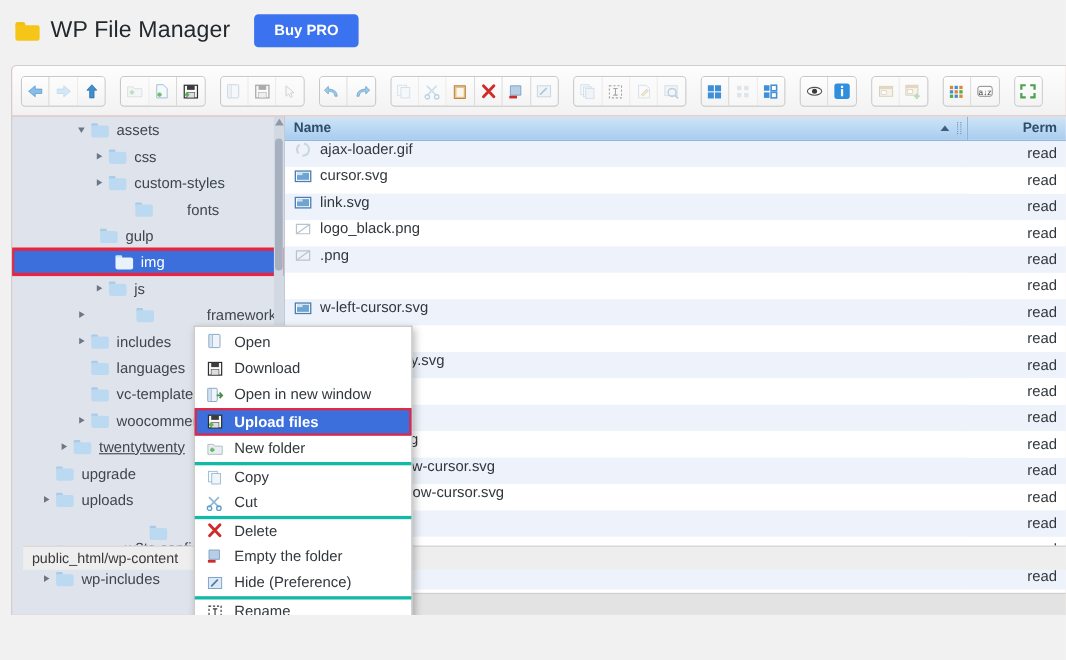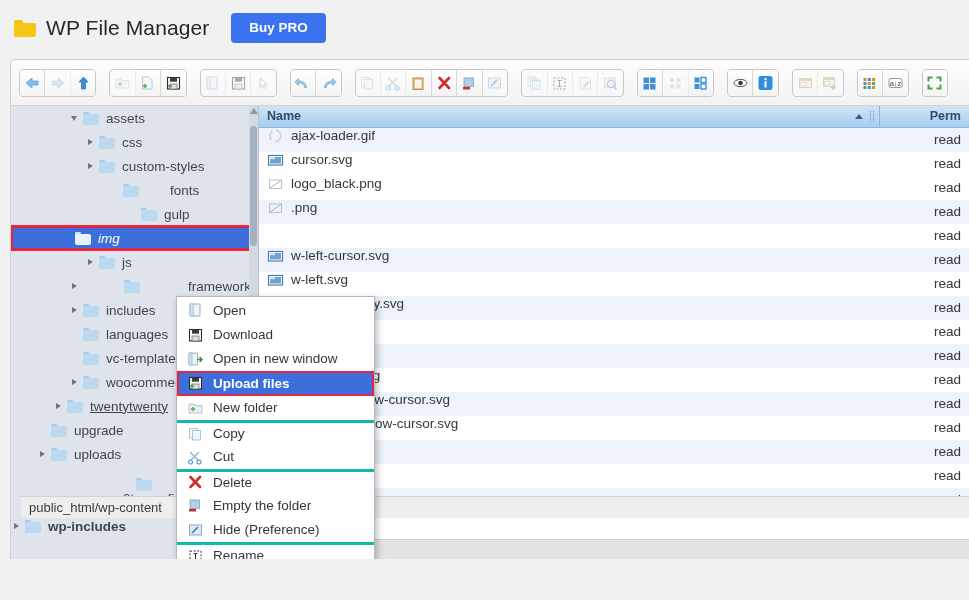--- a/index.html
+++ b/index.html
@@ -506,29 +506,29 @@
             <span>custom-styles</span>
           </div>
           <div class="tree-row" style="padding-left: 74px; gap: 24px;">
             <span class="arr"></span>
             <span class="fico">
               <span class="t"></span>
               <span class="b"></span>
             </span>
             <span>fonts</span>
           </div>
-          <div class="tree-row" style="padding-left: 116px;">
+          <div class="tree-row" style="padding-left: 66px;">
             <span class="arr"></span>
             <span class="fico">
               <span class="t"></span>
               <span class="b"></span>
             </span>
             <span>gulp</span>
           </div>
-          <div class="tree-row sel marked" style="padding-left: 50px; font-style: italic;">
+          <div class="tree-row sel marked" style="padding-left: 80px;">
             <span class="arr"></span>
             <span class="fico">
               <span class="t"></span>
               <span class="b"></span>
             </span>
             <span>img</span>
           </div>
           <div class="tree-row" style="padding-left: 74px;">
             <span class="arr right"></span>
             <span class="fico">
@@ -610,21 +610,21 @@
             <span>w3tc-config</span>
           </div>
           <div class="tree-row" style="padding-left: 26px;">
             <span class="arr"></span>
             <span class="fico">
               <span class="t"></span>
               <span class="b"></span>
             </span>
             <span>wflogs</span>
           </div>
-          <div class="tree-row" style=" font-weight: bold;">
+          <div class="tree-row" style="padding-left: 26px;">
             <span class="arr right"></span>
             <span class="fico">
               <span class="t"></span>
               <span class="b"></span>
             </span>
             <span>wp-includes</span>
           </div>
         </div>
       <div id="nav-scrollbar">
         <div class="up-arrow"></div>
@@ -662,20 +662,31 @@
               <td class="nm">
                 <span class="ficon"><svg width="17" height="16" viewBox="0 0 17 16">
                     <rect x="1.5" y="3.5" width="14" height="9.5" fill="#fff" stroke="#4d7fae" stroke-width="1.2"></rect>
                     <rect x="3" y="5" width="11" height="6.5" fill="#6ea4d2"></rect>
                     <rect x="3" y="5" width="5" height="2.2" fill="#cfe2f2"></rect>
                   </svg></span>
                 <span>cursor.svg</span>
               </td>
               <td class="perm">read</td>
             </tr>
+            <tr class="odd">
+              <td class="nm">
+                <span class="ficon"><svg width="17" height="16" viewBox="0 0 17 16">
+                    <rect x="1.5" y="3.5" width="14" height="9.5" fill="#fff" stroke="#4d7fae" stroke-width="1.2"></rect>
+                    <rect x="3" y="5" width="11" height="6.5" fill="#6ea4d2"></rect>
+                    <rect x="3" y="5" width="5" height="2.2" fill="#cfe2f2"></rect>
+                  </svg></span>
+                <span>link.svg</span>
+              </td>
+              <td class="perm">read</td>
+            </tr>
             <tr class="even">
               <td class="nm">
                 <span class="ficon"><svg width="17" height="16" viewBox="0 0 17 16">
                     <path d="M2.5 4 L14.5 4 L14.5 12.5 L2.5 12.5 Z" fill="none" stroke="#b9c3cd" stroke-width="1.1"></path>
                     <path d="M2.5 12.5 L14.5 4" stroke="#b9c3cd" stroke-width="1.1"></path>
                   </svg></span>
                 <span>logo_black.png</span>
               </td>
               <td class="perm">read</td>
             </tr>

